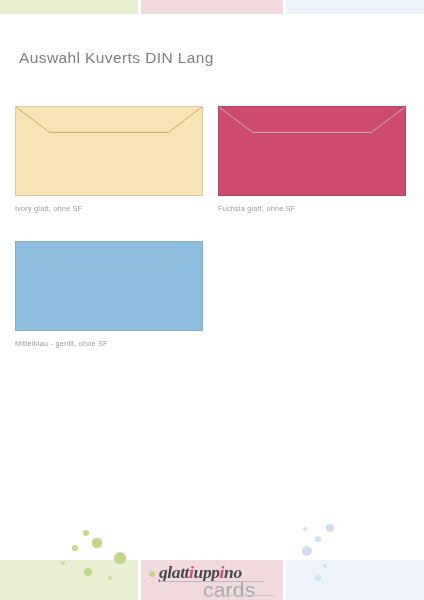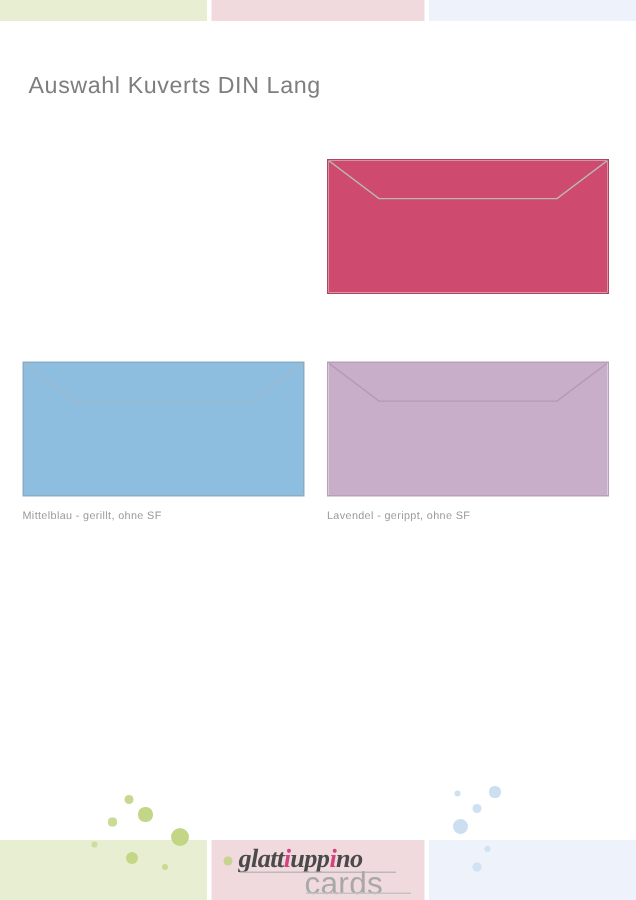--- a/index.html
+++ b/index.html
@@ -162,49 +162,50 @@
   <div class="bar-row top">
     <div class="bar bar-green" style="background: rgb(231, 238, 210);"></div>
     <div class="bar bar-pink" style="background: rgb(240, 218, 222);"></div>
     <div class="bar bar-blue" style="background: rgb(238, 242, 251);"></div>
   </div>
 
   <div class="title">Auswahl Kuverts DIN Lang</div>
 
   <div class="env-grid">
 
+    <div class="env-cell c0">
+      <div class="envelope" style="border-color: rgb(217, 203, 170);">
+        <svg viewBox="0 0 188 90" preserveAspectRatio="none">
+          <rect class="env-fill" x="0" y="0" width="188" height="90" fill="#f8e3b4"></rect>
+          <path class="env-flap" d="M0 0 L34 26 L154 26 L188 0" fill="none" stroke-width="1" stroke="#c9a96a"></path>
+        </svg>
+      </div>
+      <div class="env-label">Ivory glatt, ohne SF</div>
+    </div>
 
     <div class="env-cell c1">
       <div class="envelope" style="border-color: rgb(176, 69, 96);">
         <svg viewBox="0 0 188 90" preserveAspectRatio="none">
           <rect class="env-fill" x="0" y="0" width="188" height="90" fill="#cf4a6f"></rect>
           <path class="env-flap" d="M0 0 L34 26 L154 26 L188 0" fill="none" stroke-width="1" stroke="#b8b8b8"></path>
         </svg>
       </div>
+      <div class="env-label">Fuchsia glatt, ohne SF</div>
     </div>
 
     <div class="env-cell c2">
       <div class="envelope" style="border-color: rgb(138, 173, 196);">
         <svg viewBox="0 0 188 90" preserveAspectRatio="none">
           <rect class="env-fill" x="0" y="0" width="188" height="90" fill="#8dbee0"></rect>
           <path class="env-flap" d="M0 0 L34 26 L154 26 L188 0" fill="none" stroke-width="1" stroke="#9fb9cc"></path>
         </svg>
       </div>
       <div class="env-label">Mittelblau - gerillt, ohne SF</div>
     </div>
 
-    <div class="env-cell c3">
-      <div class="envelope" style="border-color: rgb(183, 160, 184);">
-        <svg viewBox="0 0 188 90" preserveAspectRatio="none">
-          <rect class="env-fill" x="0" y="0" width="188" height="90" fill="#c8aec9"></rect>
-          <path class="env-flap" d="M0 0 L34 26 L154 26 L188 0" fill="none" stroke-width="1" stroke="#b49bb5"></path>
-        </svg>
-      </div>
-      <div class="env-label">Lavendel - gerippt, ohne SF</div>
-    </div>
 
   </div>
 
   <div class="bar-row bottom">
     <div class="bar bar-green" style="background: rgb(231, 238, 210);"></div>
     <div class="bar bar-pink" style="background: rgb(240, 218, 222);"></div>
     <div class="bar bar-blue" style="background: rgb(238, 242, 251);"></div>
   </div>
 
   <div class="dots" id="dot-layer">

